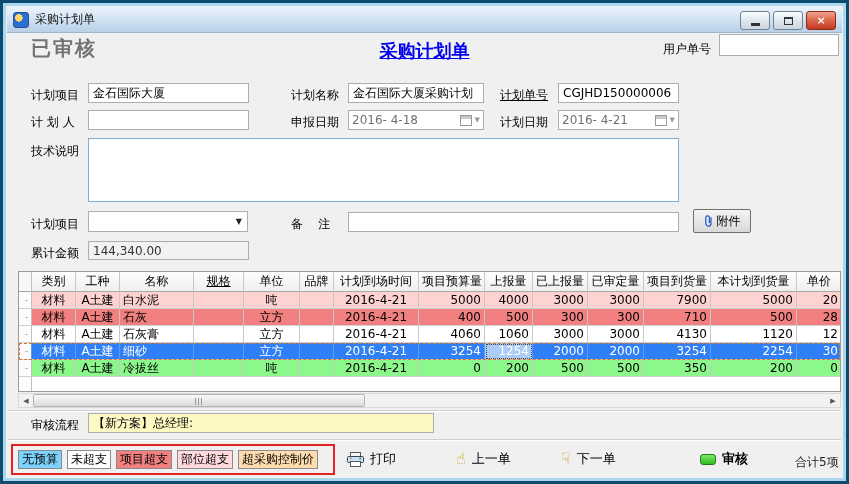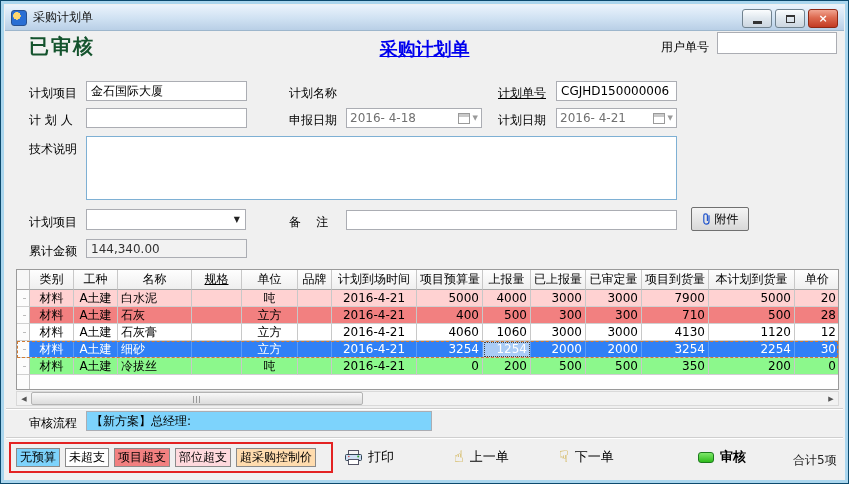--- a/index.html
+++ b/index.html
@@ -1,41 +1,41 @@
 <!DOCTYPE html>
 <html><head>
 <meta charset="utf-8">
 <style>
   * { box-sizing: border-box; margin: 0; padding: 0; }
   html,body { width:849px; height:484px; }
   body { font-family:"DejaVu Sans","Liberation Sans",sans-serif; }
 
   .window { position:relative; width:849px; height:484px; background:#f0f0f0;
-            border:1px solid #0c4a6e; box-shadow: inset 0 0 0 3px #aad6ee; overflow:hidden; }
+            border:3px solid #0c4a6e; box-shadow: inset 0 0 0 3px #aad6ee; overflow:hidden; }
 
   
   .titlebar { position:absolute; left:4px; top:4px; right:4px; height:26px;
               background:linear-gradient(#eaf3fc,#cfe1f2 55%,#b9cfe6);
               border-bottom:1px solid #9db6cc; display:flex; align-items:center; }
   .app-icon { width:16px; height:16px; margin:0 6px 0 6px; border-radius:3px;
               background:radial-gradient(circle at 35% 35%, #ffd76e 0 28%, #2a6fd4 30% 100%);
               border:1px solid #27508f; }
   .title-text { font-size:12px; color:#111; }
   .winbtns { position:absolute; right:6px; top:4px; display:flex; gap:3px; }
   .winbtn { width:30px; height:19px; border:1px solid #70828f; border-radius:3px;
             background:linear-gradient(#fbfdfe,#dfe7ee 50%,#ccd6e0);
             display:flex; align-items:center; justify-content:center; cursor:default;
             font-size:11px; color:#333; }
   .winbtn.close { background:linear-gradient(#f1a491,#dd6a50 45%,#c23a23); border-color:#8e2714; color:#fff; font-weight:bold; }
   .glyph-min { width:9px; height:3px; background:#333; margin-top:7px; }
   .glyph-max { width:9px; height:8px; border:1px solid #333; border-top-width:2px; background:transparent; }
 
   
   .stamp { position:absolute; left:28px; top:32px; font-size:20px; font-weight:bold;
-           color:#14532d; letter-spacing:2px; }
+           color:#737373; letter-spacing:2px; }
   .form-title { position:absolute; left:0; right:0; top:36px; text-align:center;
                 font-size:18px; font-weight:bold; color:#0000ee; text-decoration:underline; }
   .userno-label { position:absolute; left:660px; top:38px; font-size:12px; }
   .userno-input { position:absolute; left:716px; top:31px; width:120px; height:22px; }
 
   .lbl { position:absolute; font-size:12px; color:#000; white-space:pre; }
   .tb  { position:absolute; background:#fff; border:1px solid #abadb3; font-size:12px;
          padding:1px 4px; font-family:inherit; color:#000; }
   input.tb { outline:none; }
   .tb.ro { background:#f2f2f2; color:#333; }
@@ -88,21 +88,21 @@
   .sb-arrow { position:absolute; top:0; width:14px; height:13px; display:flex; align-items:center;
               justify-content:center; font-size:7px; color:#555; }
   .sb-thumb { position:absolute; left:14px; top:0px; width:332px; height:13px;
               background:linear-gradient(#f8f8f8,#dcdcdc); border:1px solid #b3b3b3; border-radius:2px; }
   .sb-grip { position:absolute; left:50%; top:3px; width:9px; height:7px; transform:translateX(-50%);
              background:repeating-linear-gradient(90deg,#9a9a9a 0 1px, transparent 1px 3px); }
 
   
   .sep { position:absolute; left:5px; right:5px; height:2px;
          border-top:1px solid #cfcfcf; border-bottom:1px solid #ffffff; }
-  .review-input { left:85px; top:410px; width:346px; height:20px; background:#7dd3fc; }
+  .review-input { left:85px; top:410px; width:346px; height:20px; background:#fef9c3; }
 
   
   .legend-box { position:absolute; left:8px; top:441px; width:324px; height:31px;
                 border:2px solid #e32222; display:flex; align-items:center; gap:5px; padding:0 5px; }
   .chip { font-size:12px; line-height:15px; padding:1px 3px; border:1px solid #8a8a8a; white-space:nowrap; }
 
   .tool-btn { position:absolute; top:447px; display:flex; align-items:center; gap:6px;
               font-size:13px; color:#000; cursor:default; background:none; border:none; font-family:inherit; }
   .hand { font-size:16px; color:#c9a227; line-height:16px; }
   .review-led { width:16px; height:11px; border-radius:3px; border:1px solid #1d7a1d;
@@ -131,20 +131,21 @@
   </div>
 
   <div class="stamp">已审核</div>
   <div class="form-title">采购计划单</div>
   <span class="userno-label lbl" style="position:absolute;">用户单号</span>
   <input class="tb userno-input" value="" style="">
 
   <span class="lbl" style="left:28px; top:84px;">计划项目</span>
   <input class="tb" style="left: 85px; top: 80px; width: 161px; height: 20px;" value="金石国际大厦">
   <span class="lbl" style="left:288px; top:84px;">计划名称</span>
+  <input class="tb" style="left: 345px; top: 80px; width: 136px; height: 20px;" value="金石国际大厦采购计划">
   <span class="lbl" style="left:497px; top:84px;text-decoration:underline;">计划单号</span>
   <input class="tb" style="left: 555px; top: 80px; width: 121px; height: 20px;" value="CGJHD150000006">
 
   <span class="lbl" style="left:28px; top:111px;">计 划 人</span>
   <input class="tb" style="left: 85px; top: 107px; width: 161px; height: 20px;" value="">
   <span class="lbl" style="left:288px; top:111px;">申报日期</span>
   <div class="datebox" style="left:345px; top:107px; width:136px; height:20px;">
     <span class="dval">2016- 4-18</span>
     <span class="cal-ico"></span>
     <span class="drop-arrow">▼</span>

